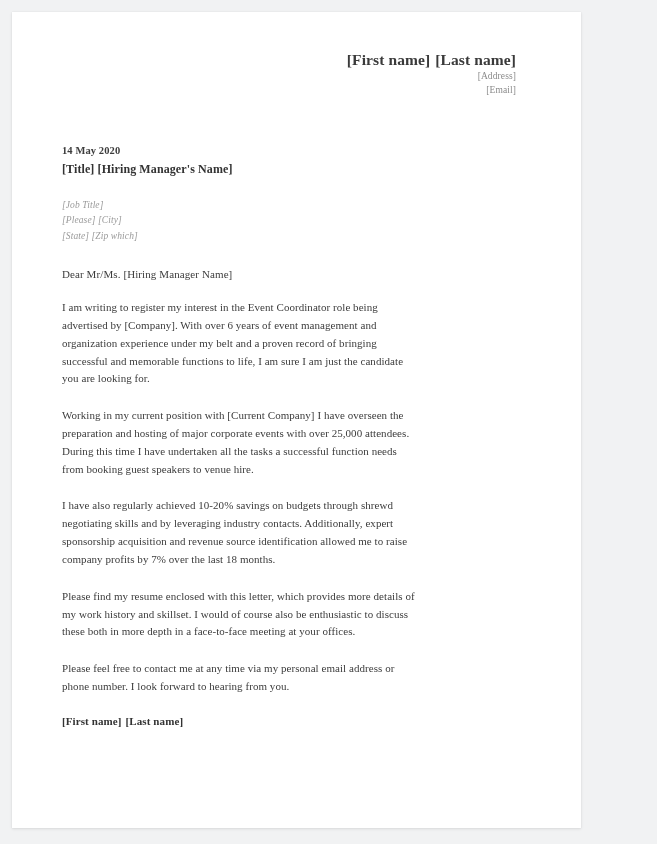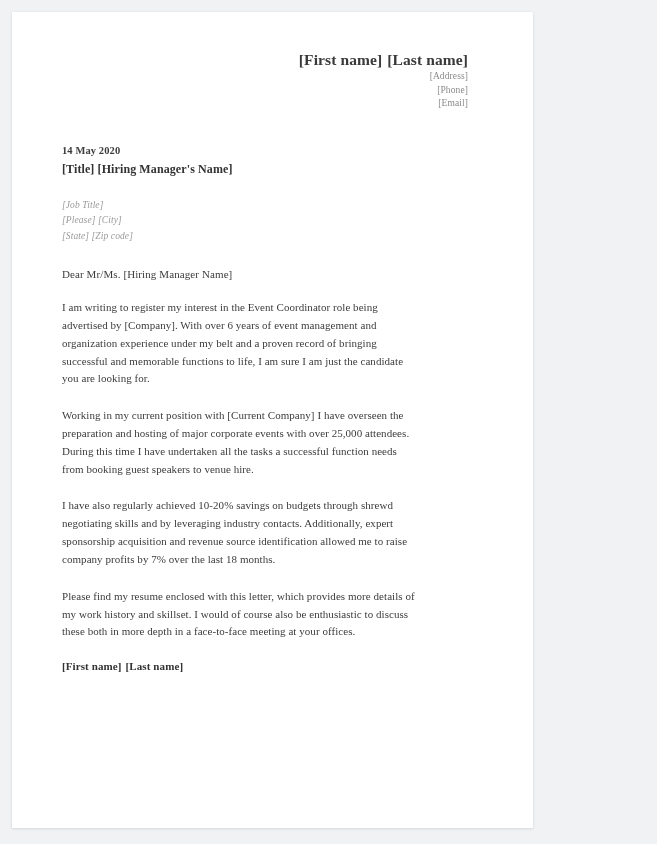--- a/index.html
+++ b/index.html
@@ -19,21 +19,21 @@
     left: 0; top: 0;
     width: 657px;
     height: 844px;
     background: #f1f2f3;
   }
 
   .page {
     position: absolute;
     left: 12px;
     top: 12px;
-    width: 521px;
+    width: 569px;
     height: 816px;
     background: #ffffff;
     box-shadow: 0 1px 3px rgba(0,0,0,0.10), 0 0 1px rgba(0,0,0,0.08);
     box-sizing: border-box;
     overflow: hidden;
   }
 
   
   .sender-block {
     position: absolute;
@@ -135,42 +135,42 @@
 <body>
 
 <div class="page-surround">
   <div class="page">
 
     <div class="sender-block">
       <div class="sender-name">
         <span>[First name]</span><span class="gap"></span><span>[Last name]</span>
       </div>
       <div class="sender-line">[Address]</div>
-      <div class="sender-line">[Phone]</div>
       <div class="sender-line">[Email]</div>
     </div>
 
     <div class="letter">
 
       <div class="date-line">14 May 2020</div>
 
       <div class="recipient-title">[Title] [Hiring Manager's Name]</div>
 
       <div class="recipient-address">
         <div>[Job Title]</div>
         <div>[Please] [City]</div>
-        <div>[State] [Zip code]</div>
+        <div>[State] [Zip which]</div>
       </div>
 
       <div class="salutation">Dear Mr/Ms. [Hiring Manager Name]</div>
 
       <p class="body-paragraph">I am writing to register my interest in the Event Coordinator role being advertised by [Company]. With over 6 years of event management and organization experience under my belt and a proven record of bringing successful and memorable functions to life, I am sure I am just the candidate you are looking for.</p>
       <p class="body-paragraph">Working in my current position with [Current Company] I have overseen the preparation and hosting of major corporate events with over 25,000 attendees. During this time I have undertaken all the tasks a successful function needs from booking guest speakers to venue hire.</p>
       <p class="body-paragraph">I have also regularly achieved 10-20% savings on budgets through shrewd negotiating skills and by leveraging industry contacts. Additionally, expert sponsorship acquisition and revenue source identification allowed me to raise company profits by 7% over the last 18 months.</p>
       <p class="body-paragraph">Please find my resume enclosed with this letter, which provides more details of my work history and skillset. I would of course also be enthusiastic to discuss these both in more depth in a face-to-face meeting at your offices.</p>
+      <p class="body-paragraph">Please feel free to contact me at any time via my personal email address or phone number. I look forward to hearing from you.</p>
 
 
       <div class="signature-name">
         <span>[First name]</span><span class="gap"></span><span>[Last name]</span>
       </div>
 
     </div>
   </div>
 </div>
 

